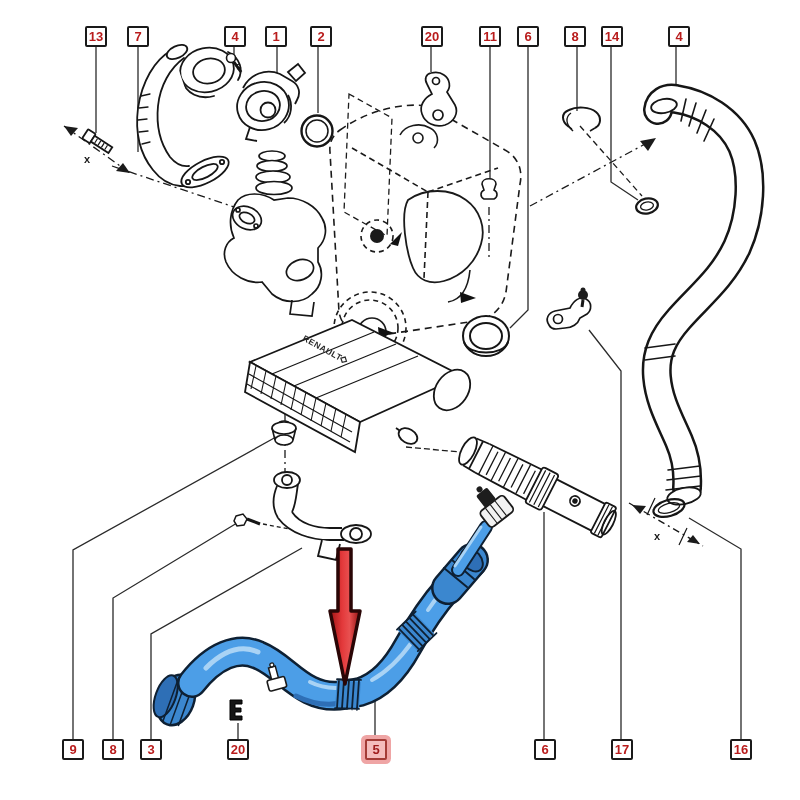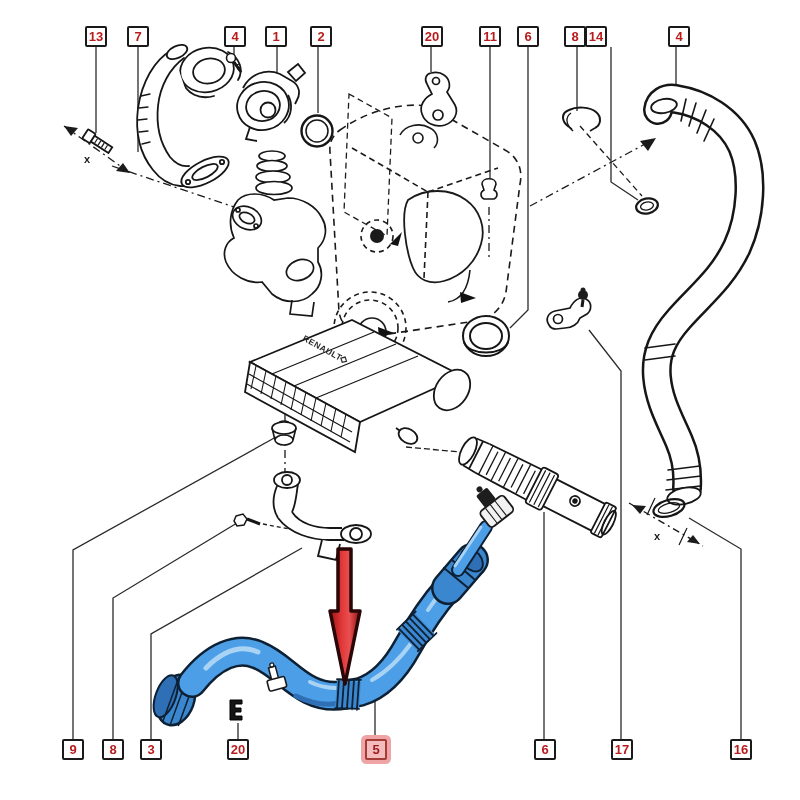--- a/index.html
+++ b/index.html
@@ -328,21 +328,21 @@
 
 <div class="co" style="left:85px;top:26px">13</div>
 <div class="co" style="left:127px;top:26px">7</div>
 <div class="co" style="left:224px;top:26px">4</div>
 <div class="co" style="left:265px;top:26px">1</div>
 <div class="co" style="left:310px;top:26px">2</div>
 <div class="co" style="left:421px;top:26px">20</div>
 <div class="co" style="left:479px;top:26px">11</div>
 <div class="co" style="left:517px;top:26px">6</div>
 <div class="co" style="left:564px;top:26px">8</div>
-<div class="co" style="left:585px;top:26px">14</div>
+<div class="co" style="left:601px;top:26px">14</div>
 <div class="co" style="left:668px;top:26px">4</div>
 
 <div class="co" style="left:62px;top:739px">9</div>
 <div class="co" style="left:102px;top:739px">8</div>
 <div class="co" style="left:140px;top:739px">3</div>
 <div class="co" style="left:227px;top:739px">20</div>
 <div class="co hl" style="left:365px;top:739px">5</div>
 <div class="co" style="left:534px;top:739px">6</div>
 <div class="co" style="left:611px;top:739px">17</div>
 <div class="co" style="left:730px;top:739px">16</div>

